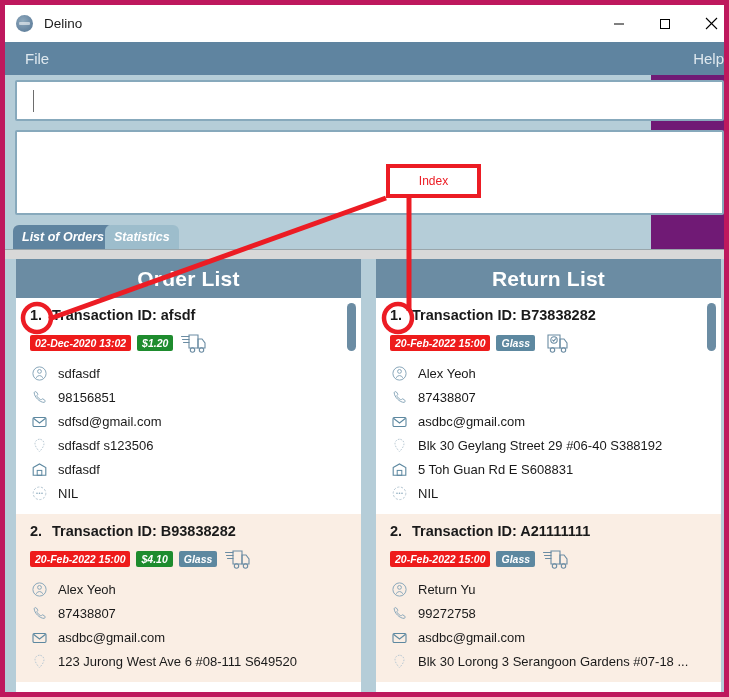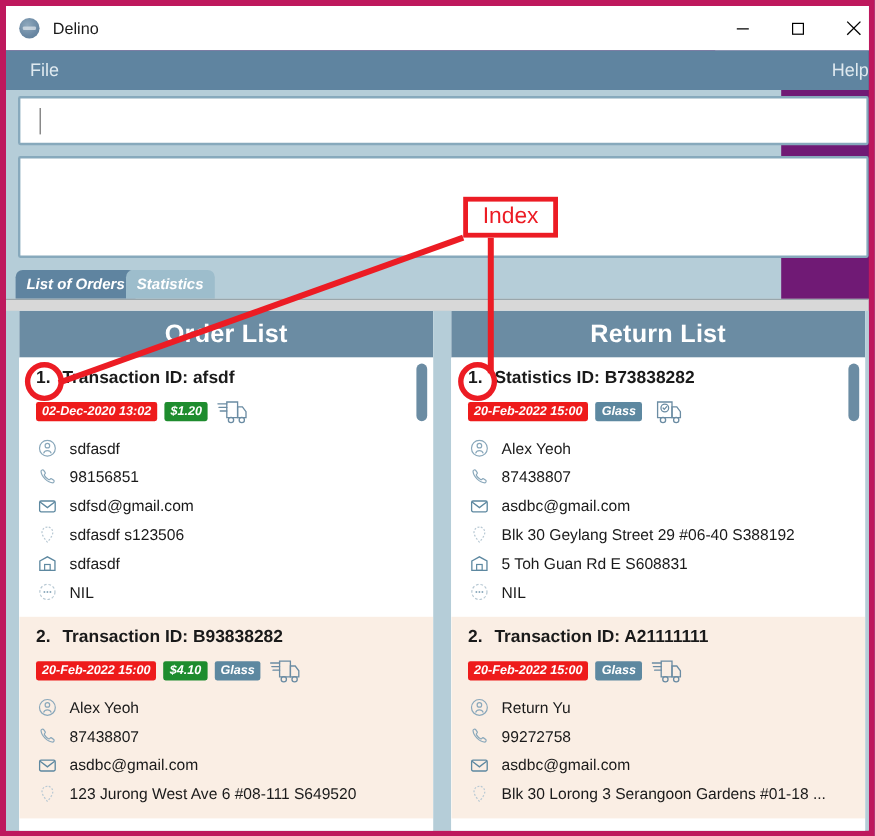--- a/index.html
+++ b/index.html
@@ -222,26 +222,26 @@
 
   
   .overlay {
     position: absolute; left: 0; top: 0;
     width: 729px; height: 697px;
     pointer-events: none;
   }
   .idx-label {
     position: absolute;
     left: 381px; top: 159px;
-    width: 79px; height: 34px;
+    width: 95px; height: 34px;
     border: 4px solid #ec1c24;
     background: #ffffff;
     display: flex; align-items: center; justify-content: center;
     color: #ec1c24;
-    font-size: 19px;
+    font-size: 12px;
   }
 </style>
 </head>
 <body>
 
 <div id="app">
 
   <div class="titlebar">
     <div class="app-logo"></div>
     <div class="app-title">Delino</div>
@@ -438,21 +438,21 @@
           </div>
         </div>
 
         <div class="panel right">
           <div class="panel-head">Return List</div>
           <div class="panel-body">
 
             <div class="card">
               <div class="card-title">
                 <span class="card-index">1.</span>
-                <span>Statistics ID: B73838282</span>
+                <span>Transaction ID: B73838282</span>
               </div>
               <div class="badges">
                 <span class="badge date">20-Feb-2022 15:00</span>
                 <span class="badge tag">Glass</span>
                 <span class="truck-icon">
                   <svg width="26" height="21" viewBox="0 0 26 21">
                     <g fill="none" stroke="#6b8ca3" stroke-width="1.1" stroke-linecap="round">
                       <path d="M5 2 h12 v13 h-12 z"></path>
                       <circle cx="11" cy="7" r="3.2"></circle>
                       <path d="M9.6 7 l1 1.1 l2 -2.2"></path>
@@ -568,21 +568,21 @@
                     </svg>
                 </span>
                 <span>asdbc@gmail.com</span>
               </div>
               <div class="info-row">
                 <span class="ic">
                   <svg width="15" height="15" viewBox="0 0 15 15">
                       <path d="M7.5 1.2c-2.5 0-4.5 2-4.5 4.5 0 3.3 4.5 8 4.5 8s4.5-4.7 4.5-8c0-2.5-2-4.5-4.5-4.5z" fill="none" stroke="#b8c9d4" stroke-width="1" stroke-dasharray="1.6 1.4"></path>
                     </svg>
                 </span>
-                <span>Blk 30 Lorong 3 Serangoon Gardens #01-18 ...</span>
+                <span>Blk 30 Lorong 3 Serangoon Gardens #07-18 ...</span>
               </div>
             </div>
 
             <div class="vscroll">
               <div class="vthumb"></div>
             </div>
           </div>
         </div>
 
       </div>

